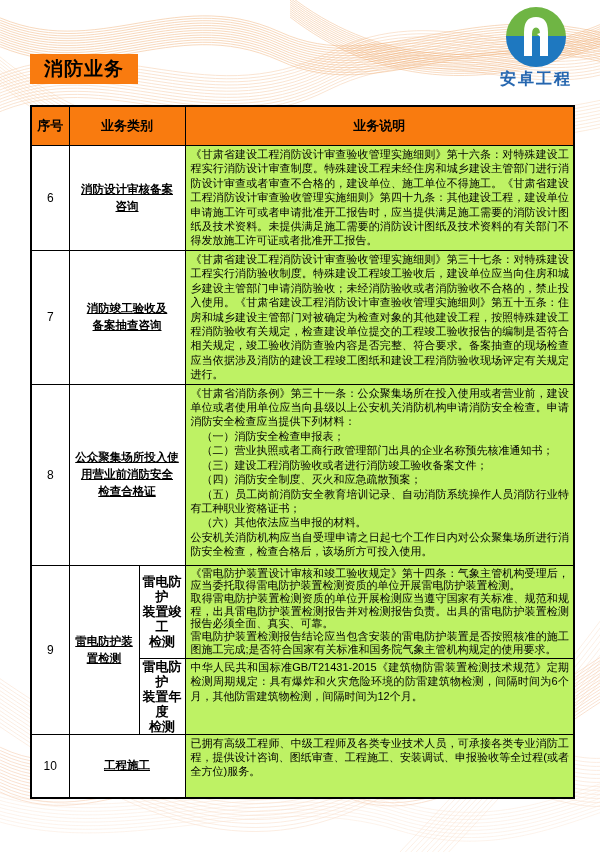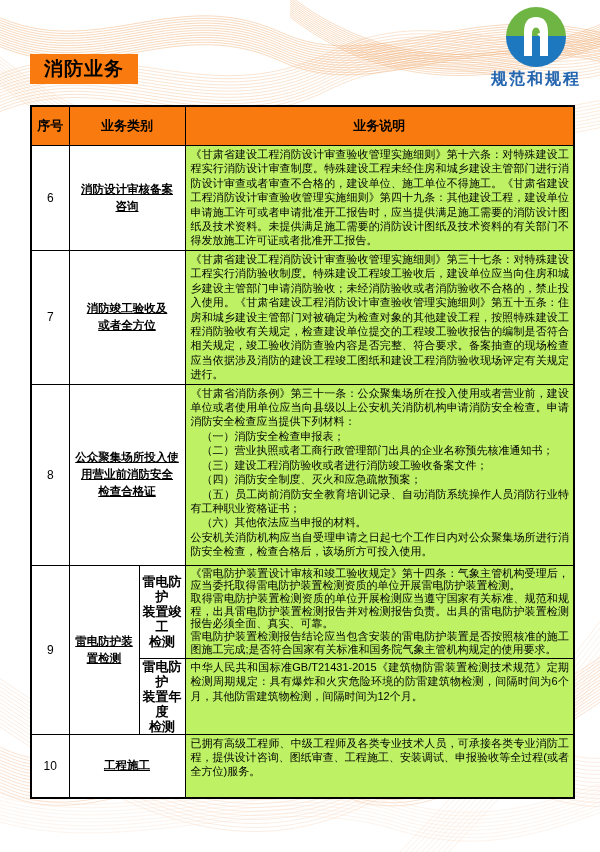--- a/index.html
+++ b/index.html
@@ -180,21 +180,21 @@
           <stop offset="0" stop-color="#6fb544"></stop>
           <stop offset="0.48" stop-color="#6fb544"></stop>
           <stop offset="0.48" stop-color="#1e78c0"></stop>
           <stop offset="1" stop-color="#1e78c0"></stop>
         </linearGradient>
       </defs>
       <circle cx="32" cy="31" r="30" fill="url(#logoSplit)"></circle>
       <path d="M20,50 V26 Q20,11 32,11 Q44,11 44,26 V50 H36 V28 Q36,21.5 32,21.5 Q28,21.5 28,28 V50 Z" fill="#ffffff"></path>
       <polygon points="33,28 42,25 40,34" fill="#ffffff"></polygon>
     </svg>
-    <div class="logo-text">规范和规程</div>
+    <div class="logo-text">安卓工程</div>
   </div>
 
   <div class="title-box">
     <span>消防业务</span>
   </div>
 
   <table class="services">
     <colgroup>
       <col style="width:38px">
         <col style="width:70px">
@@ -211,21 +211,21 @@
     <tbody>
       <tr class="r6">
         <td class="no">6</td>
         <td class="cat" colspan="2">消防设计审核备案
 咨询</td>
         <td class="desc">《甘肃省建设工程消防设计审查验收管理实施细则》第十六条：对特殊建设工程实行消防设计审查制度。特殊建设工程未经住房和城乡建设主管部门进行消防设计审查或者审查不合格的，建设单位、施工单位不得施工。《甘肃省建设工程消防设计审查验收管理实施细则》第四十九条：其他建设工程，建设单位申请施工许可或者申请批准开工报告时，应当提供满足施工需要的消防设计图纸及技术资料。未提供满足施工需要的消防设计图纸及技术资料的有关部门不得发放施工许可证或者批准开工报告。</td>
       </tr>
       <tr class="r7">
         <td class="no">7</td>
         <td class="cat" colspan="2">消防竣工验收及
-或者全方位</td>
+备案抽查咨询</td>
         <td class="desc">《甘肃省建设工程消防设计审查验收管理实施细则》第三十七条：对特殊建设工程实行消防验收制度。特殊建设工程竣工验收后，建设单位应当向住房和城乡建设主管部门申请消防验收；未经消防验收或者消防验收不合格的，禁止投入使用。《甘肃省建设工程消防设计审查验收管理实施细则》第五十五条：住房和城乡建设主管部门对被确定为检查对象的其他建设工程，按照特殊建设工程消防验收有关规定，检查建设单位提交的工程竣工验收报告的编制是否符合相关规定，竣工验收消防查验内容是否完整、符合要求。备案抽查的现场检查应当依据涉及消防的建设工程竣工图纸和建设工程消防验收现场评定有关规定进行。</td>
       </tr>
       <tr class="r8">
         <td class="no">8</td>
         <td class="cat" colspan="2">公众聚集场所投入使
 用营业前消防安全
 检查合格证</td>
         <td class="desc">《甘肃省消防条例》第三十一条：公众聚集场所在投入使用或者营业前，建设单位或者使用单位应当向县级以上公安机关消防机构申请消防安全检查。申请消防安全检查应当提供下列材料：
 　（一）消防安全检查申报表；
 　（二）营业执照或者工商行政管理部门出具的企业名称预先核准通知书；

